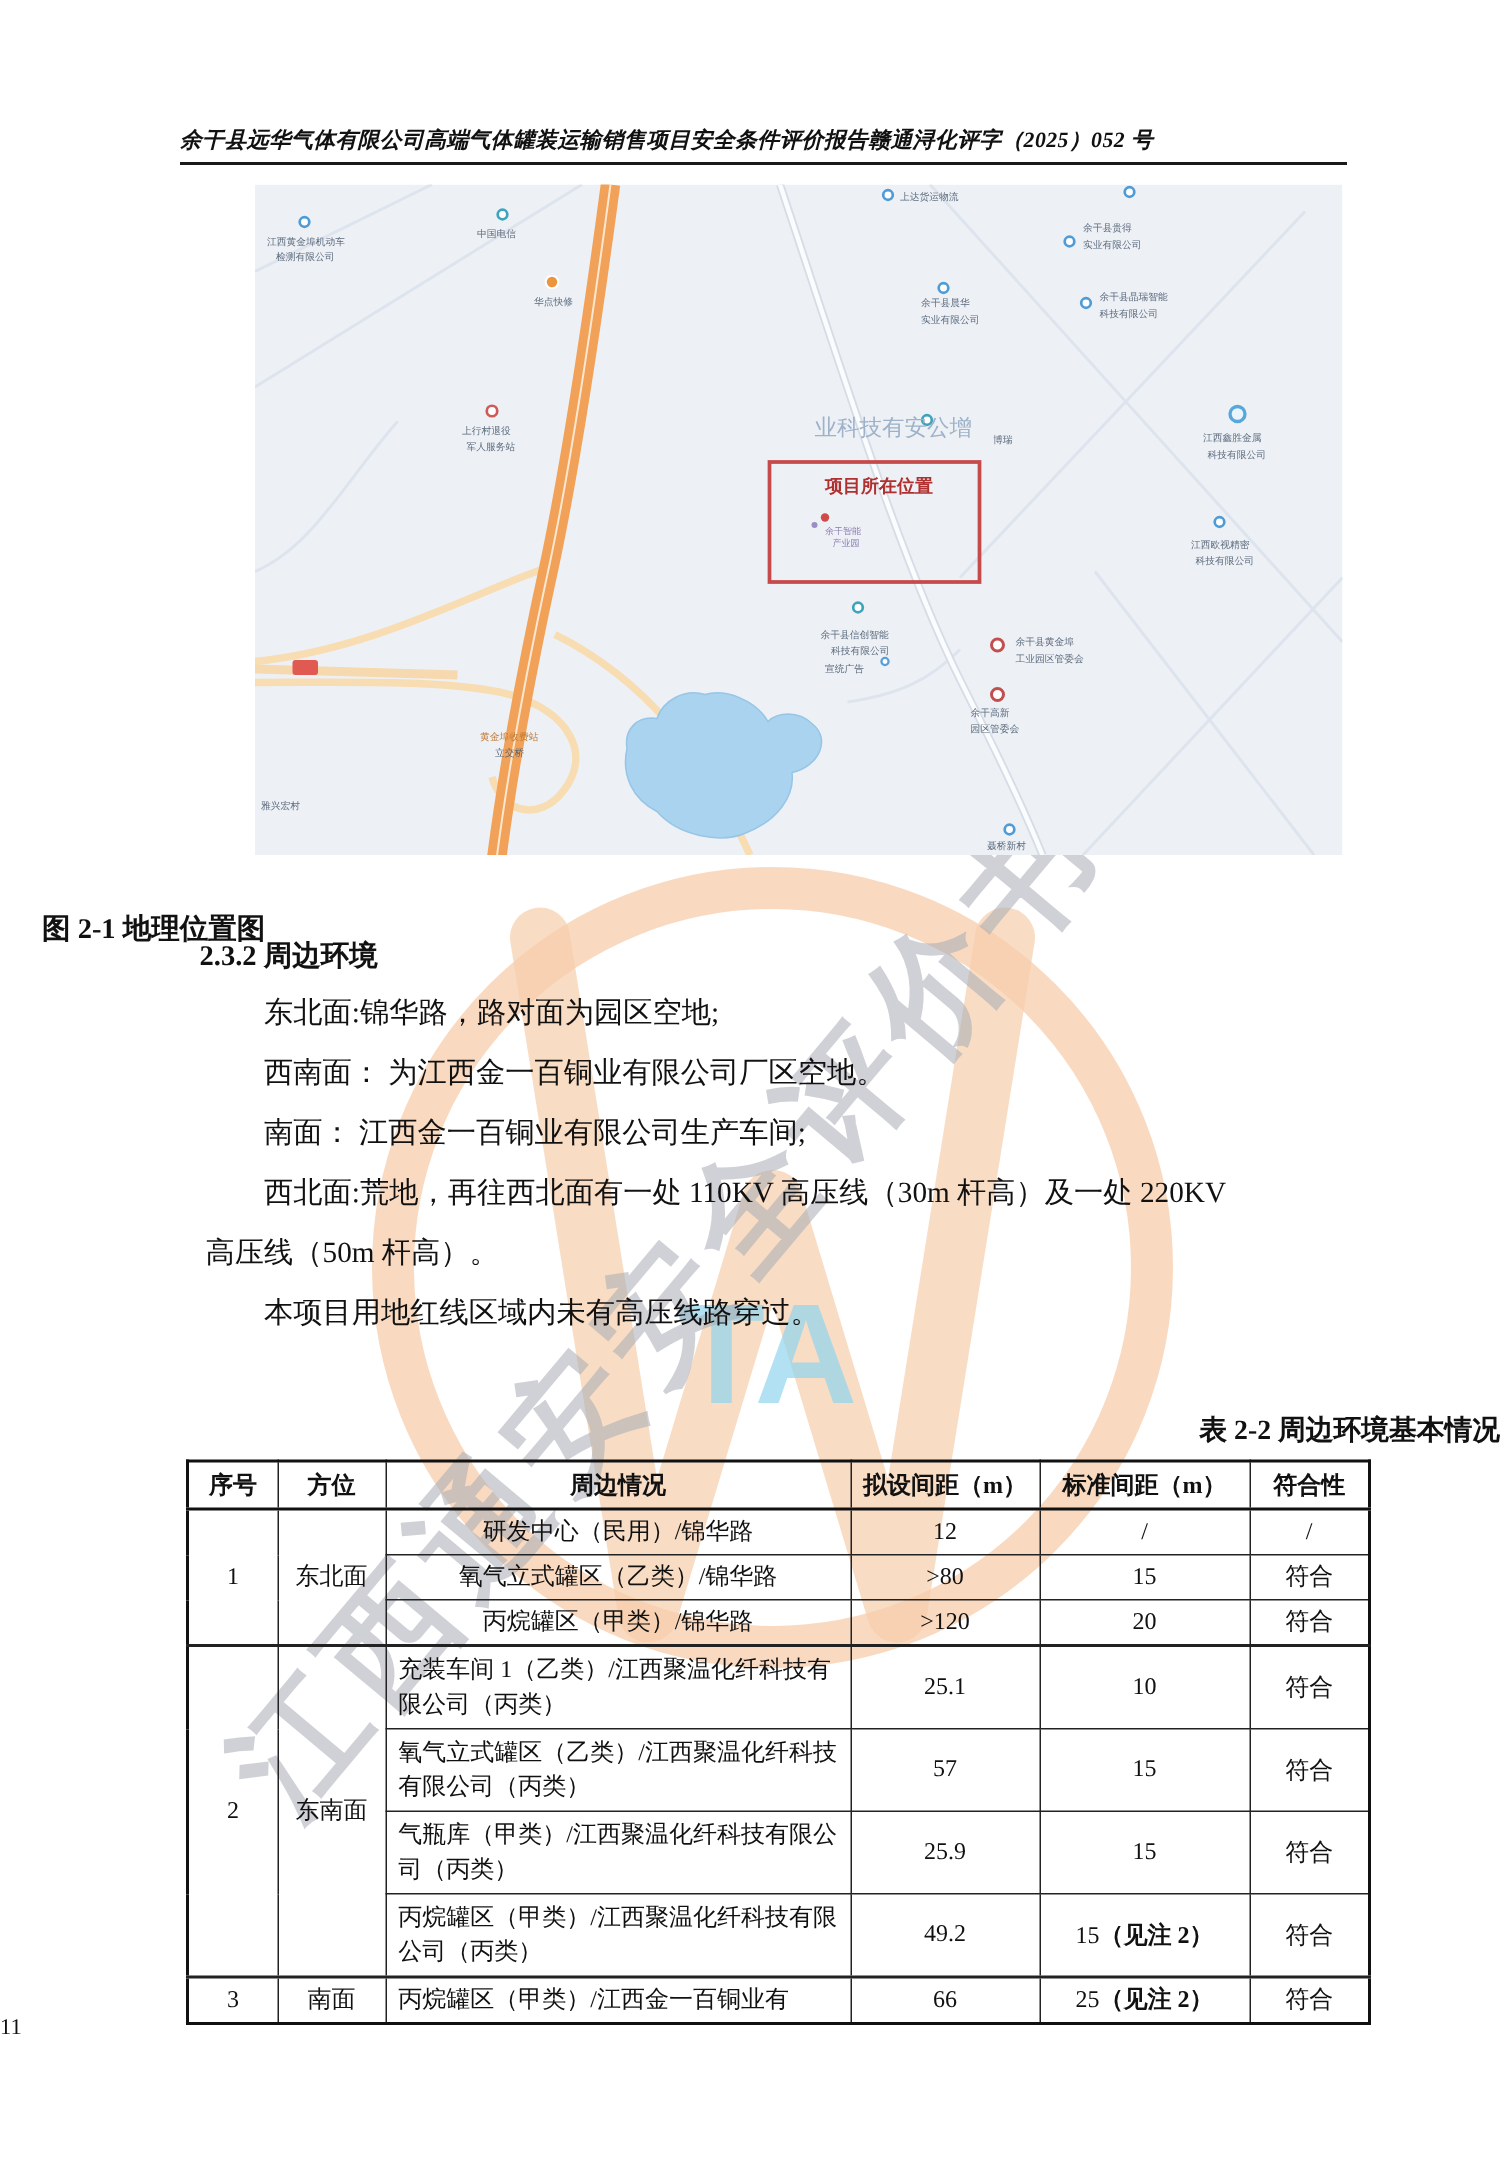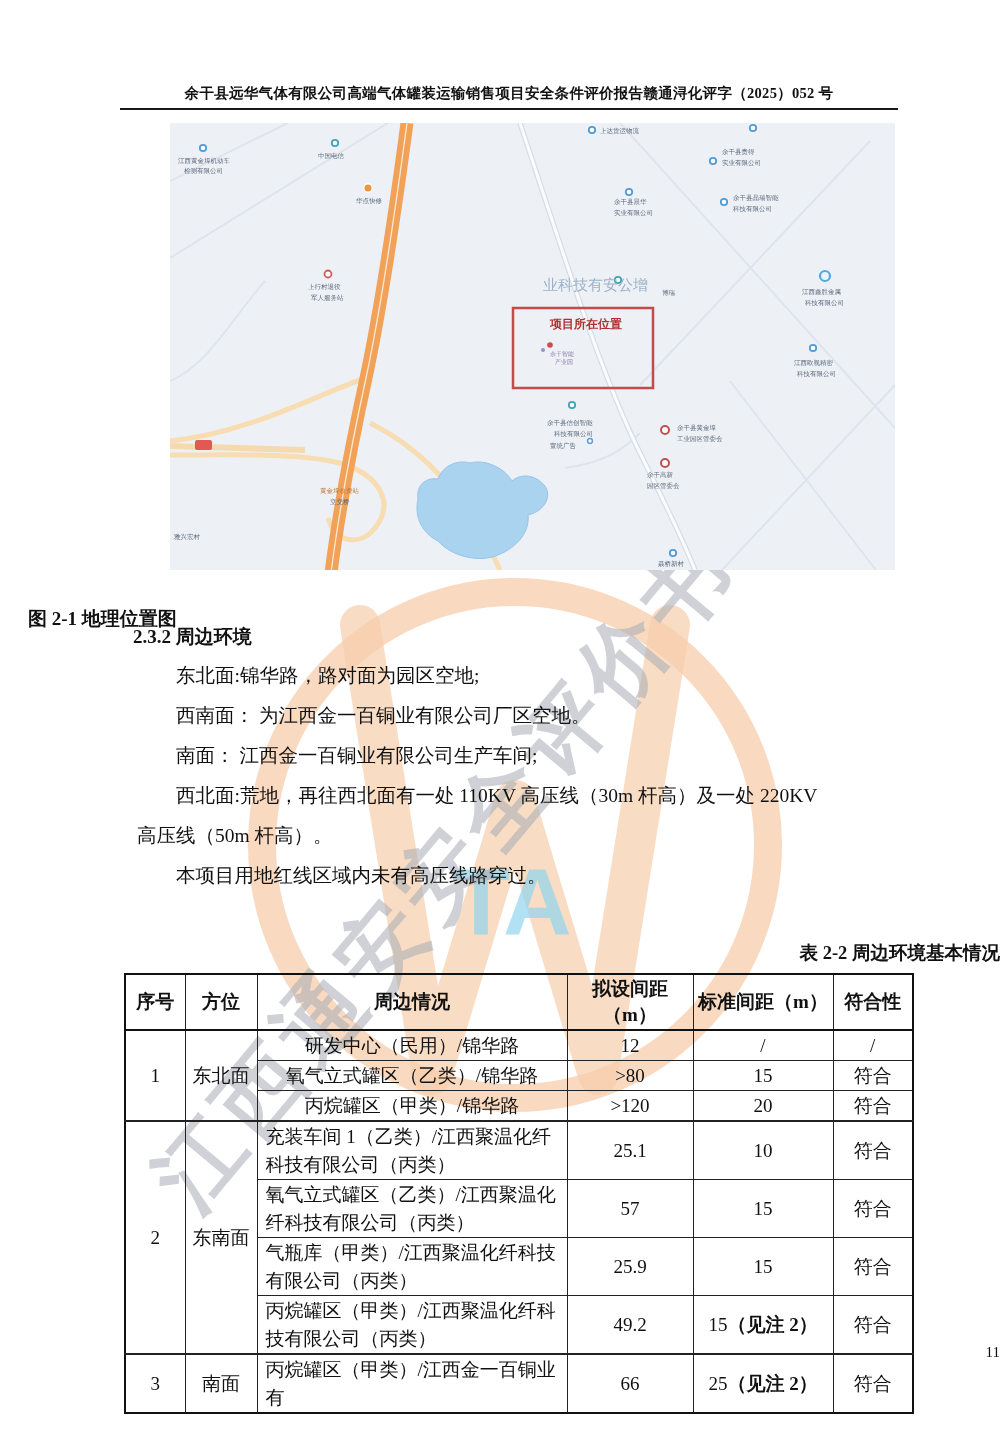--- a/index.html
+++ b/index.html
@@ -2,45 +2,45 @@
 <html><head>
 <meta charset="utf-8">
 <style>
   html,body{margin:0;padding:0;background:#888;}
   .page{position:relative;width:1000px;height:1450px;background:#fff;margin:0 auto;
         font-family:"Liberation Serif","DejaVu Serif",serif;color:#111;overflow:hidden;}
   .content{position:absolute;inset:0;z-index:1;}
   
   .watermark{position:absolute;inset:0;z-index:0;pointer-events:none;}
   
-  .hdr{position:absolute;left:120px;right:102px;top:84px;display:flex;justify-content:center;
+  .hdr{position:absolute;left:120px;right:102px;top:84px;display:flex;justify-content:flex-start;
        align-items:flex-end;font-size:14.5px;font-weight:bold;border-bottom:2px solid #1a1a1a;
-       padding-bottom:5px;letter-spacing:.3px;}
+       padding-bottom:5px;letter-spacing:.3px;font-style:italic;}
   
   .map{position:absolute;left:170px;top:123px;width:725px;height:447px;}
   .map svg{display:block;width:100%;height:100%;}
   
   .figcap{position:absolute;left:0;width:100%;top:606px;text-align:left;font-size:19px;font-weight:bold;padding-left:28px;}
   .sechead{position:absolute;left:133px;top:624px;font-size:19px;font-weight:bold;}
   .secbody{position:absolute;left:137px;top:656px;width:780px;font-size:19.5px;}
   .secbody p{margin:0;height:40px;line-height:40px;white-space:nowrap;}
   .secbody p.indent{padding-left:39px;}
   .tbltitle{position:absolute;left:0;width:100%;top:940px;text-align:right;font-size:18.5px;font-weight:bold;}
   
   .envtbl{position:absolute;left:124px;top:973px;width:788px;border-collapse:collapse;
-          table-layout:fixed;font-size:19px;}
+          table-layout:fixed;font-size:16px;}
   .envtbl th,.envtbl td{border:1px solid #222;padding:1px 3px;text-align:center;vertical-align:middle;
           overflow:hidden;}
   .envtbl{border:2px solid #111;}
   .envtbl thead th{height:28px;font-weight:bold;border-bottom:2px solid #111;}
   .envtbl tbody td{height:27px;}
   .envtbl tr.tall td{height:52px;}
   .envtbl td.left{text-align:left;padding-left:8px;line-height:1.45;}
   .envtbl tr.gstart td{border-top-width:2px;}
-  .pagenum{position:absolute;left:0;width:100%;top:1344px;text-align:right;font-size:15px;}
+  .pagenum{position:absolute;left:0;width:100%;top:1344px;text-align:left;font-size:15px;}
 </style>
 </head>
 <body>
 
 <div class="page">
 
   <div class="watermark">
     <svg width="1000" height="1450" viewBox="0 0 1000 1450">
       <g>
         <circle cx="515" cy="845" r="253" fill="none" stroke="#f7cdab" stroke-width="28" opacity="0.75"></circle>

